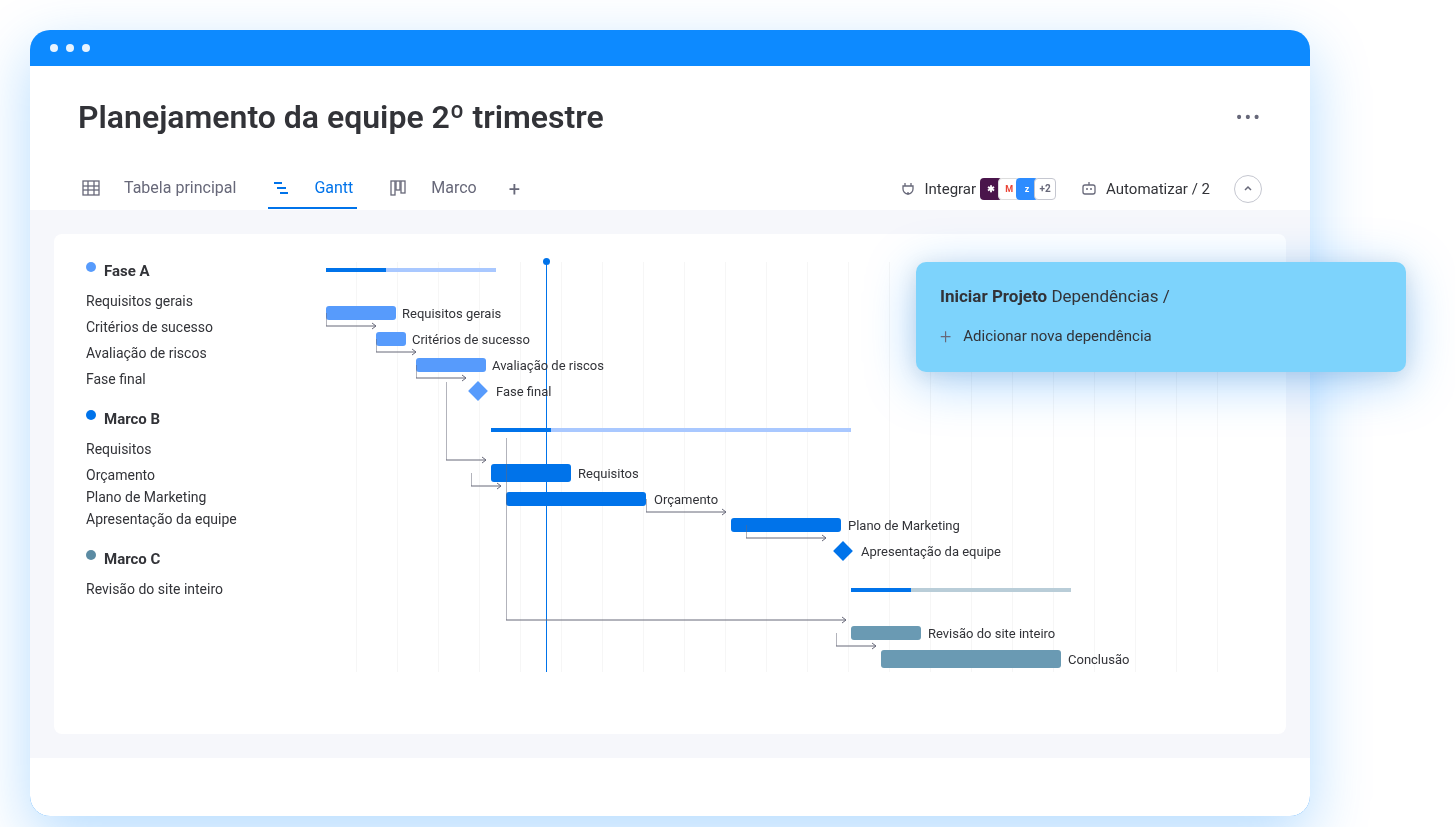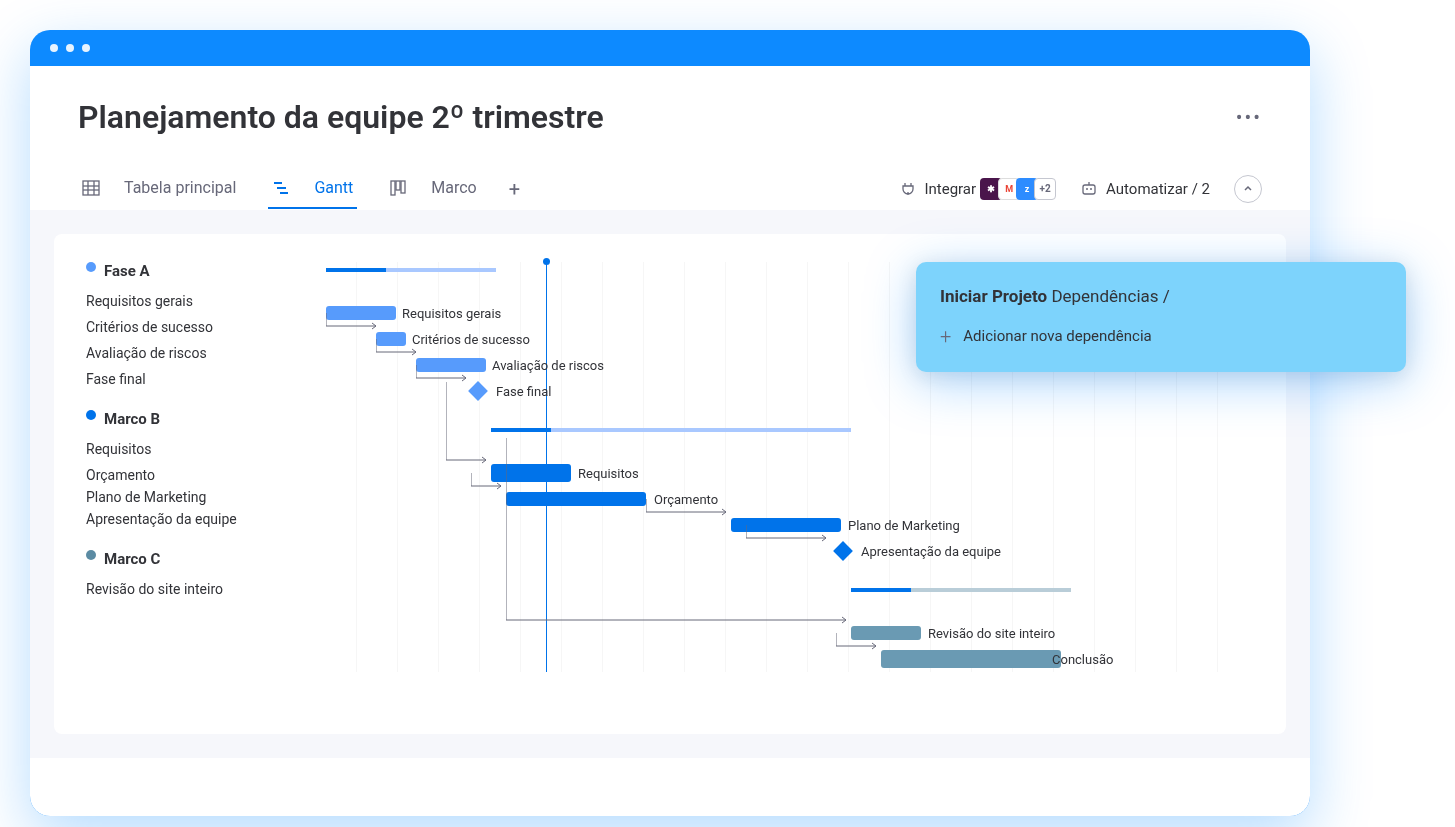--- a/index.html
+++ b/index.html
@@ -267,21 +267,21 @@
                     <path d="M0 0 v182 h340 l-4 -3 m4 3 l-4 3" stroke="#676879" fill="none" stroke-width="1"></path>
                   </svg>
                 <div class="bar c" style="left:535px;width:70px"></div>
                 <span class="bar-label" style="left:612px">Revisão do site inteiro</span>
               </div>
               <div class="g-row">
                 <svg class="dep-connector" style="left:520px;top:-13px" width="50" height="26">
                     <path d="M0 0 v13 h40 l-4 -3 m4 3 l-4 3" stroke="#676879" fill="none" stroke-width="1"></path>
                   </svg>
                 <div class="bar c" style="left:565px;width:180px;height:18px"></div>
-                <span class="bar-label" style="left:736px">Conclusão</span>
+                <span class="bar-label" style="left:752px">Conclusão</span>
               </div>
             </div>
           </div>
         </div>
 
         <div class="dep-panel">
           <div class="dep-title">
             <b>Iniciar Projeto</b><span> Dependências /</span>
           </div>
           <div class="add-dep">

